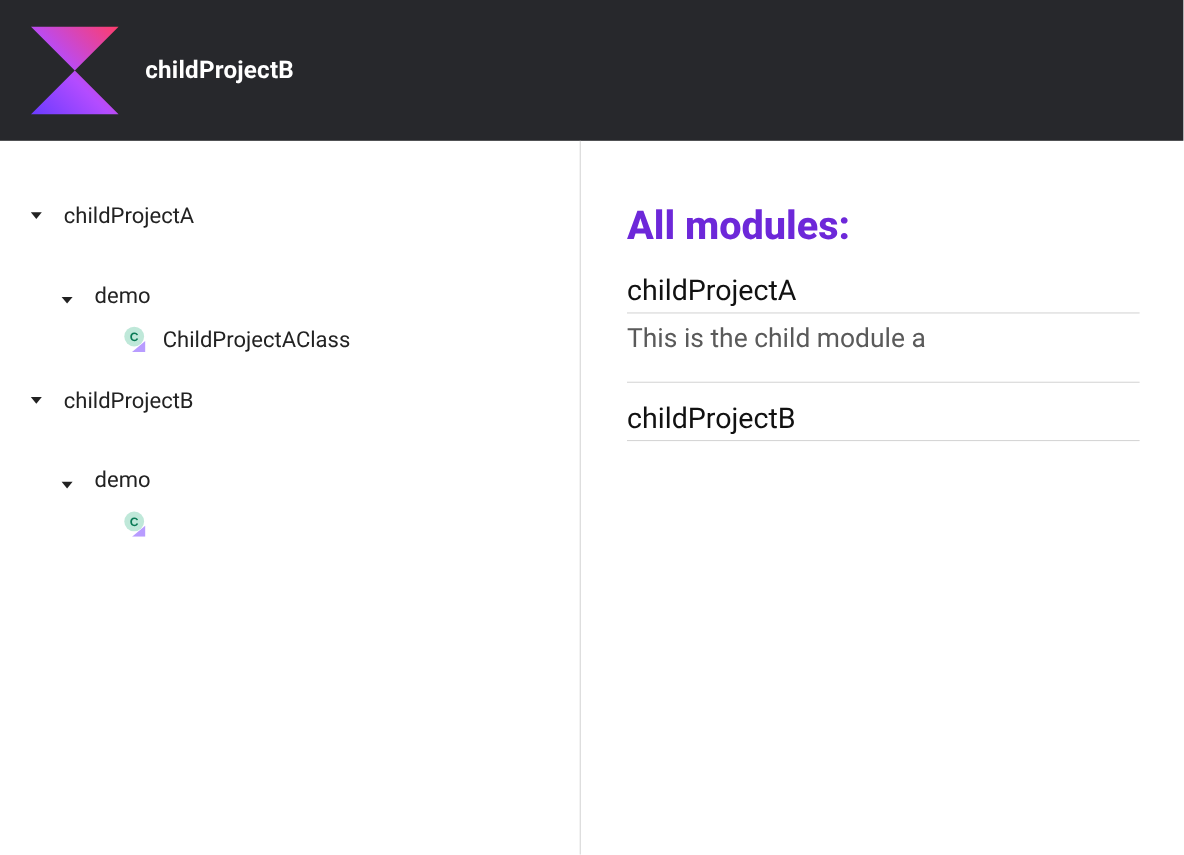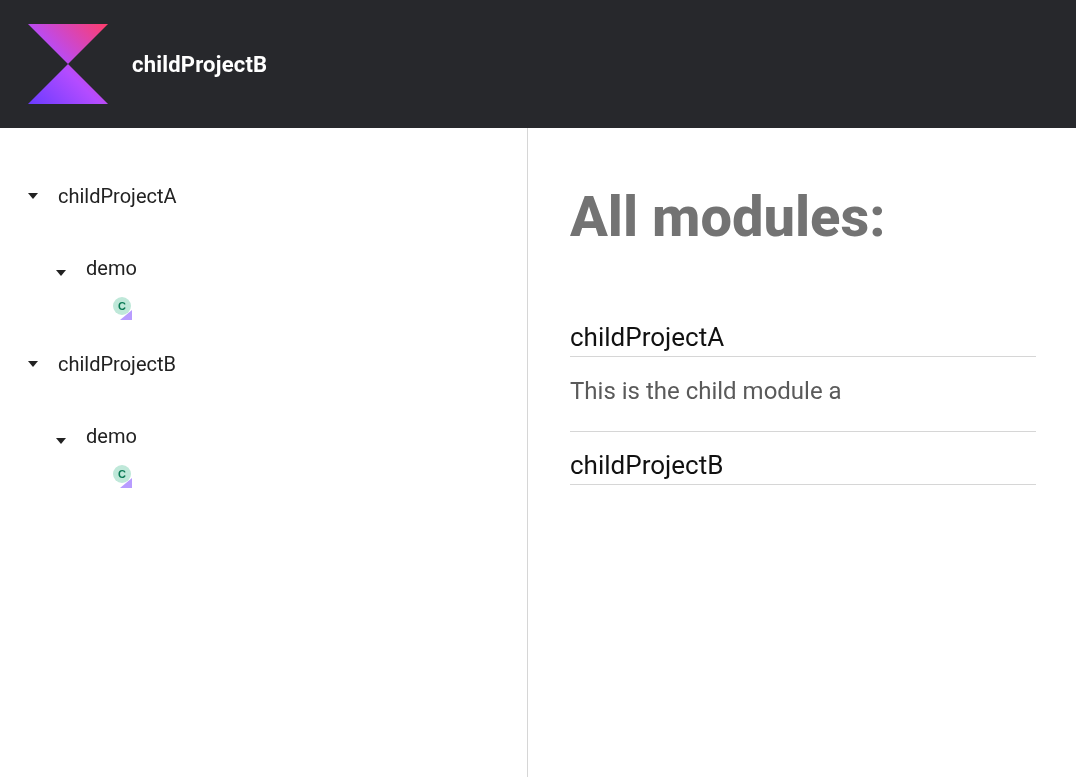--- a/index.html
+++ b/index.html
@@ -75,38 +75,38 @@
       width: 24px;
       height: 24px;
       display: inline-flex;
       align-items: center;
       justify-content: center;
     }
     .class-icon svg { width: 24px; height: 24px; display:block; }
 
     
     .main h1 {
-      font-size: 56px;
+      font-size: 36px;
       font-weight: 800;
-      color: #737373;
-      margin-bottom: 72px;
+      color: #6d28d9;
+      margin-bottom: 24px;
     }
     .module-section { margin-bottom: 0; }
     .module-name {
       font-size: 26px;
       color: #111;
       padding-bottom: 4px;
       border-bottom: 1px solid #d6d6d6;
       display: block;
       cursor: pointer;
     }
     .module-desc {
       font-size: 24px;
       color: #5a5a5a;
-      margin-top: 20px;
+      margin-top: 8px;
       padding-bottom: 18px;
     }
     .module-divider {
       border: none;
       border-top: 1px solid #d6d6d6;
       margin: 8px 0 18px 0;
     }
   </style>
 </head>
 <body>
@@ -150,20 +150,21 @@
     </div>
 
     <div class="tree-row level-3">
       <span class="class-icon">
         <svg viewBox="0 0 24 24">
           <circle cx="12" cy="10" r="9" fill="#bfe8d9"></circle>
           <text x="12" y="14" text-anchor="middle" font-size="11" font-weight="700" fill="#0a7a55" font-family="Arial">C</text>
           <polygon points="10,24 22,14 22,24" fill="#b89cff"></polygon>
         </svg>
       </span>
+      <span>ChildProjectAClass</span>
     </div>
 
     <div class="tree-row level-1">
       <span class="caret">
         <svg viewBox="0 0 12 12">
             <polygon points="1,3 11,3 6,9" fill="#222"></polygon>
           </svg>
       </span>
       <span>childProjectB</span>
     </div>

